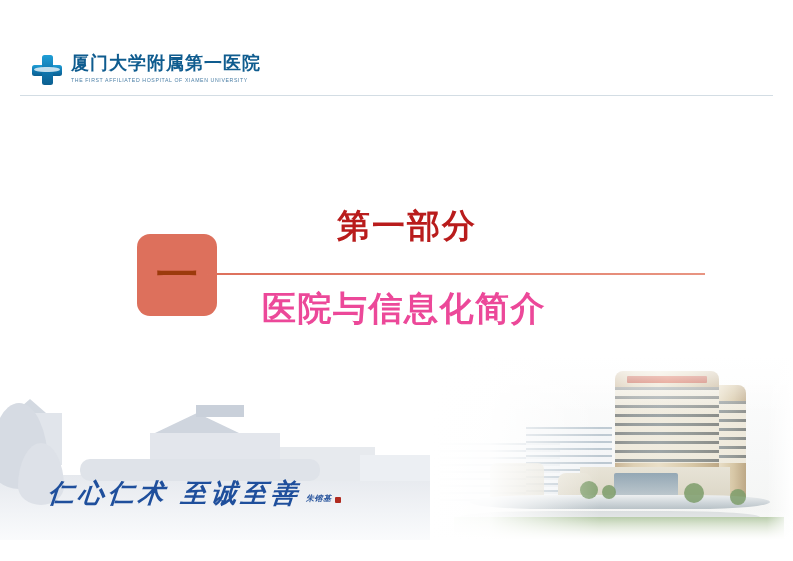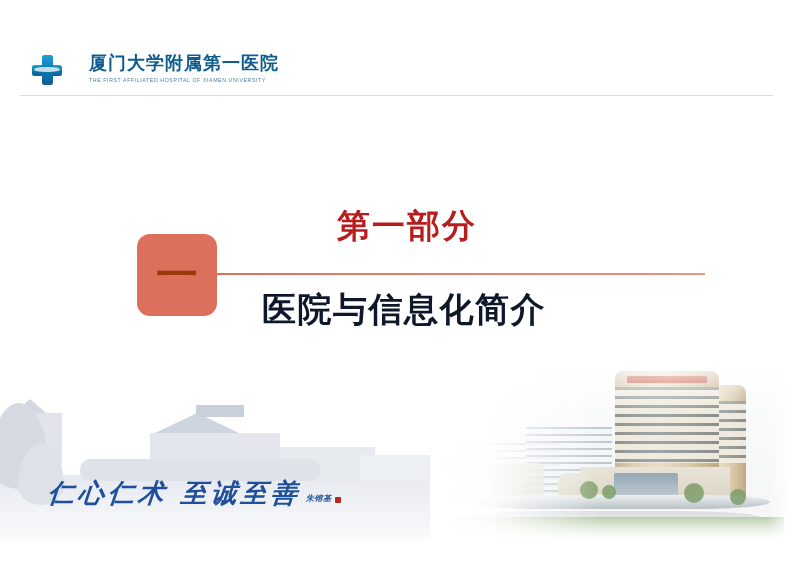--- a/index.html
+++ b/index.html
@@ -52,21 +52,21 @@
     left: 9.5px; top: 0; width: 11px; height: 30px;
   }
   #cross-icon .gloss {
     position: absolute;
     left: 2px; top: 11.5px;
     width: 26px; height: 5px;
     background: rgba(255,255,255,.75);
     border-radius: 50%/60%;
   }
   #brand-text {
-    margin-left: 27px;
+    margin-left: 9px;
   }
   #brand-name-cn {
     font-family: "DejaVu Serif", "Liberation Serif", serif;
     font-size: 18px;
     font-weight: 700;
     letter-spacing: 1px;
     color: #0f5c8f;
     line-height: 22px;
     white-space: nowrap;
   }
@@ -132,25 +132,25 @@
     font-weight: 700;
     letter-spacing: 2px;
     color: #b91c1c;
     line-height: 40px;
     white-space: nowrap;
   }
   #title-secondary {
     position: absolute;
     left: 262px;
     top: 288px;
-    font-family: Liberation Sans, sans-serif;
+    font-family: Liberation Serif, serif;
     font-size: 34px;
     font-weight: 700;
     letter-spacing: 1.5px;
-    color: #0f172a;
+    color: #ec4899;
     line-height: 42px;
     white-space: nowrap;
   }
 
   
   #footer-imagery {
     position: absolute;
     left: 0;
     top: 355px;
     width: 793px;

